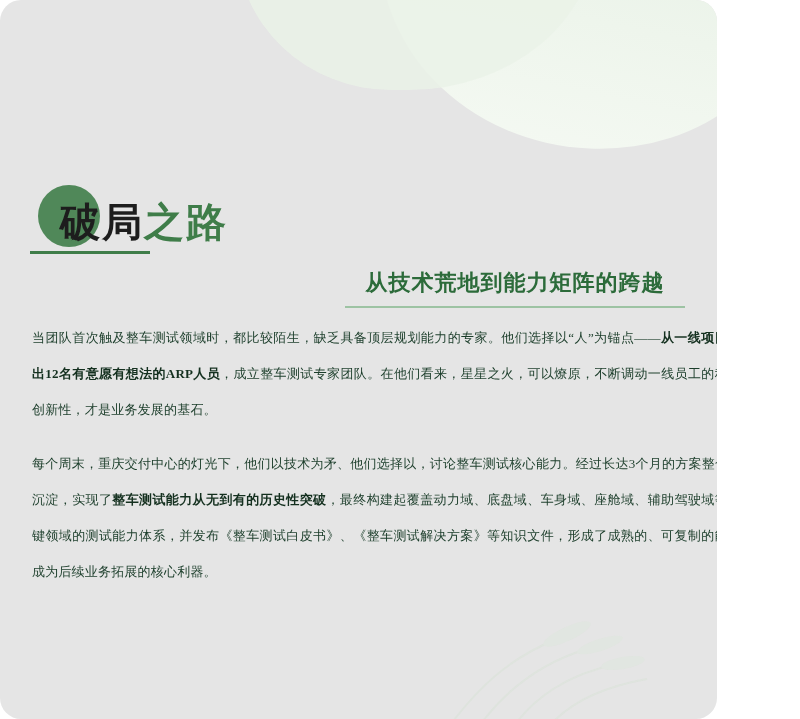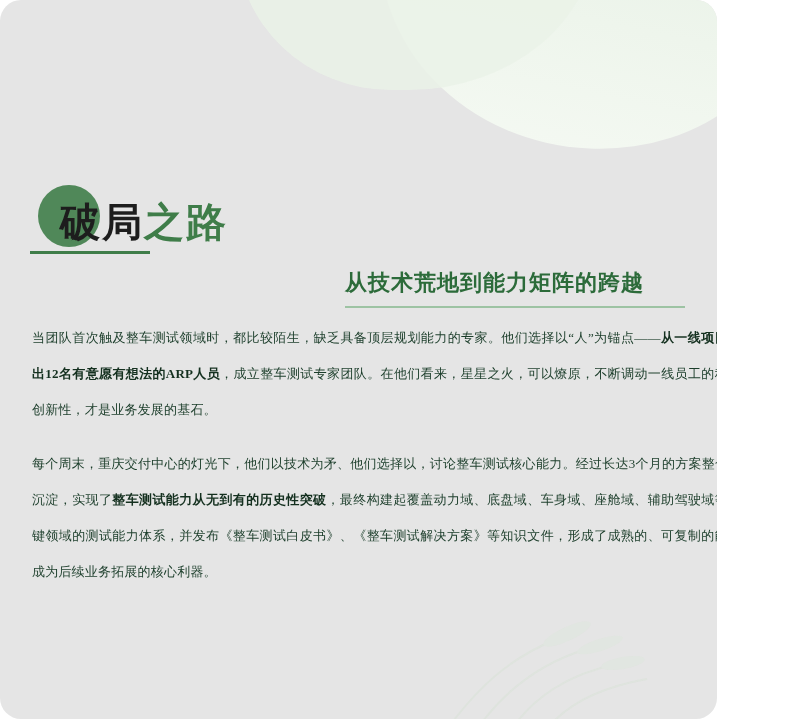--- a/index.html
+++ b/index.html
@@ -86,21 +86,21 @@
   }
   .heading .title .accent {
     color: #3f7d49;
   }
 
   
   .subtitle-wrap {
     position: absolute;
     right: 32px;
     top: 268px;
-    text-align: left;
+    text-align: center;
   }
   .subtitle {
     font-family: "Liberation Sans", "DejaVu Sans", sans-serif;
     font-size: 22px;
     font-weight: bold;
     color: #2c6b3a;
     letter-spacing: 1px;
     line-height: 30px;
     white-space: nowrap;
   }

